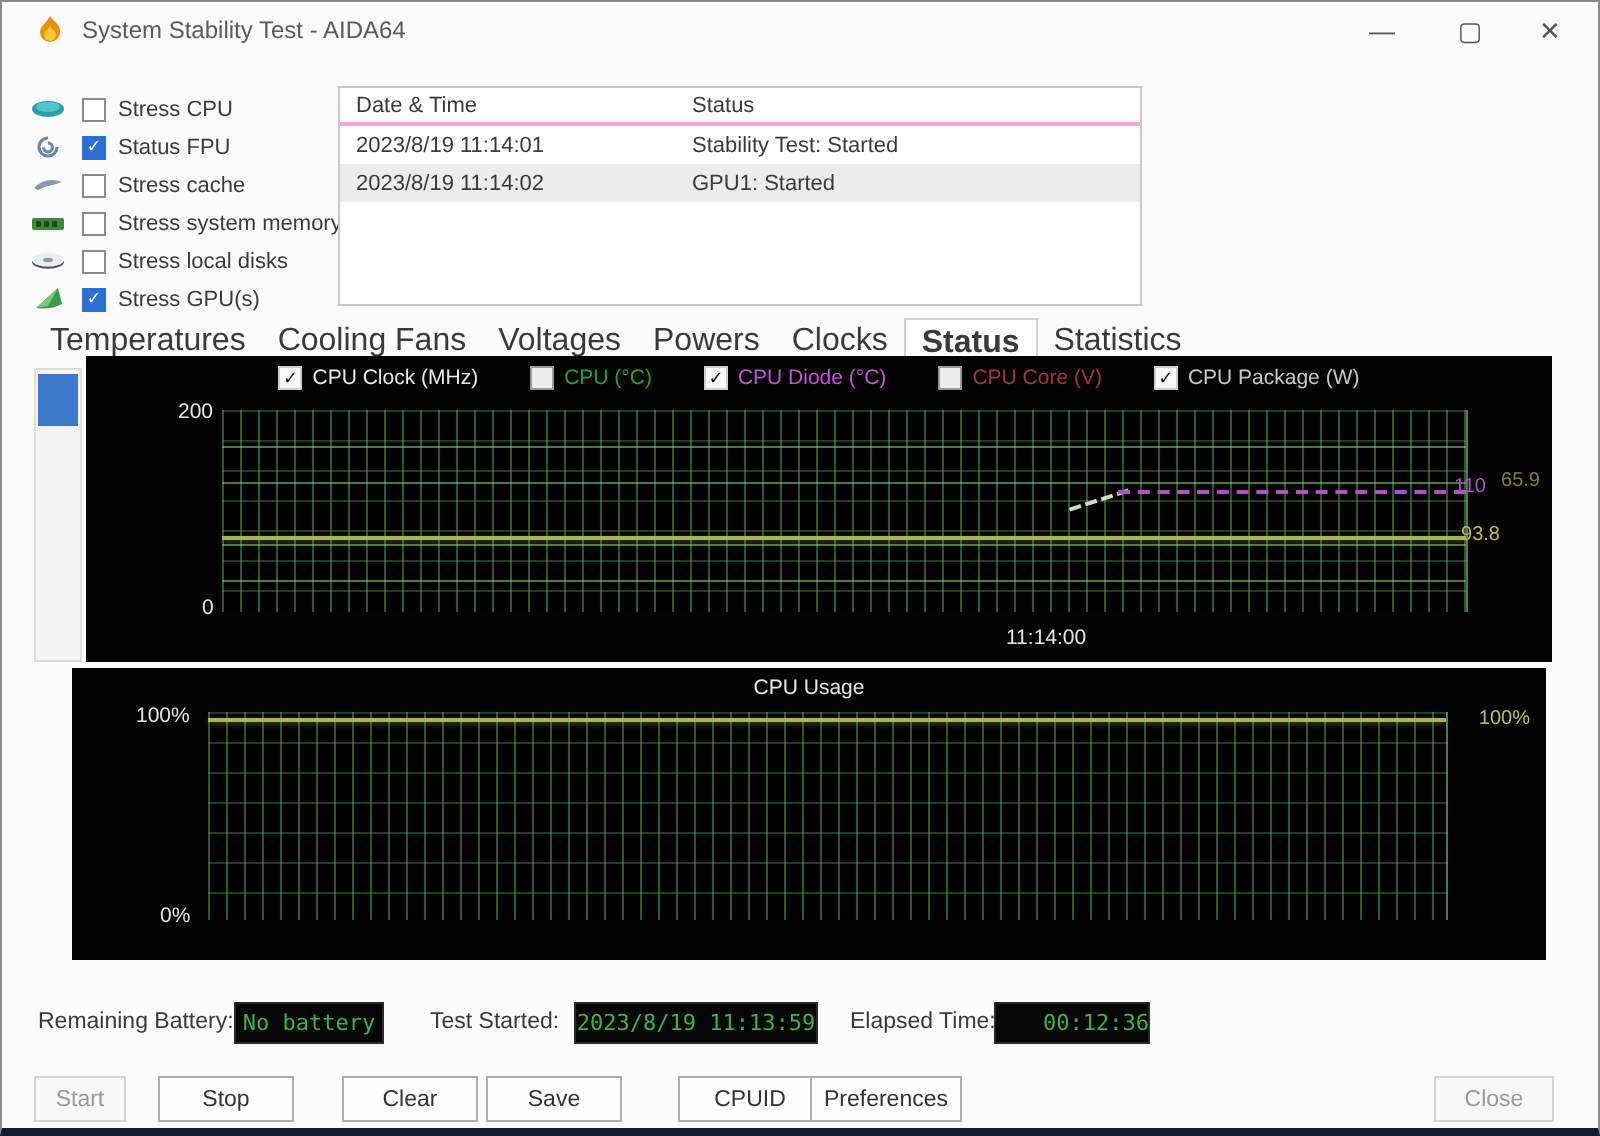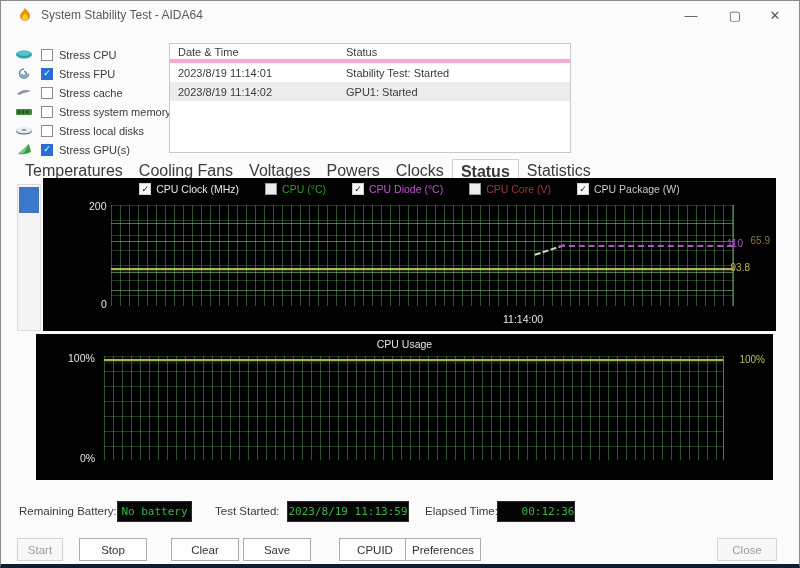--- a/index.html
+++ b/index.html
@@ -21,21 +21,21 @@
   .stress-row { display:flex; align-items:center; height:19px; gap:6px; }
   .s-icon { width:20px; height:13px; flex:0 0 20px; }
   .cb { width:12px; height:12px; border:1px solid #8a8a8a; background:#fff; display:inline-flex;
         align-items:center; justify-content:center; font-size:9px; line-height:1; flex:0 0 12px; }
   .cb.checked { background:#2a6fd4; border-color:#2a6fd4; color:#fff; }
   .cb.checked::after { content:"✓"; }
   .stress-label { font-size:11px; color:#3a3a3a; white-space:nowrap; }
   
   .log { position:absolute; left:168px; top:42px; width:402px; height:110px; background:#fff; border:1px solid #c8c8c8;
          font-size:11px; color:#3a3a3a; }
-  .log-header { display:flex; height:19px; align-items:center; border-bottom:4px solid #f9a8d4; }
+  .log-header { display:flex; height:19px; align-items:center; border-bottom:2px solid #f9a8d4; }
   .log-row { display:flex; height:19px; align-items:center; }
   .log-row.selected { background:#ececec; }
   .col-dt { width:172px; padding-left:8px; } .col-st { flex:1; padding-left:4px; }
   
   .tabs { position:absolute; left:16px; top:158px; display:flex; font-size:16px; color:#3a3a3a; }
   .tab { padding:3px 8px 4px; cursor:default; }
   .tab.active { font-weight:bold; background:#fff; border:1px solid #d0d0d0; border-bottom:none; }
   
   .chart1 { position:absolute; left:42px; top:177px; width:733px; height:153px; background:#020202; }
   .chart2 { position:absolute; left:35px; top:333px; width:737px; height:146px; background:#020202; }
@@ -94,21 +94,21 @@
           <ellipse cx="9" cy="5.5" rx="6" ry="2.4" fill="#56c4cc"></ellipse>
         </svg>
       <span class="cb"></span>
       <span class="stress-label">Stress CPU</span>
     </div>
     <div class="stress-row">
       <svg class="s-icon" viewBox="0 0 20 13">
           <path d="M9 2 a4.5 4.5 0 1 0 4.5 4.5 M9 4.5 a2.2 2.2 0 1 1 -2.2 2.2" stroke="#6a88a8" stroke-width="1.6" fill="none"></path>
         </svg>
       <span class="cb checked"></span>
-      <span class="stress-label">Stress FPU</span>
+      <span class="stress-label">Status FPU</span>
     </div>
     <div class="stress-row">
       <svg class="s-icon" viewBox="0 0 20 13">
           <path d="M2 8 Q8 2 16 5 L13 6 Q8 7 4 9 Z" fill="#8a97a8"></path>
         </svg>
       <span class="cb"></span>
       <span class="stress-label">Stress cache</span>
     </div>
     <div class="stress-row">
       <svg class="s-icon" viewBox="0 0 20 13">

